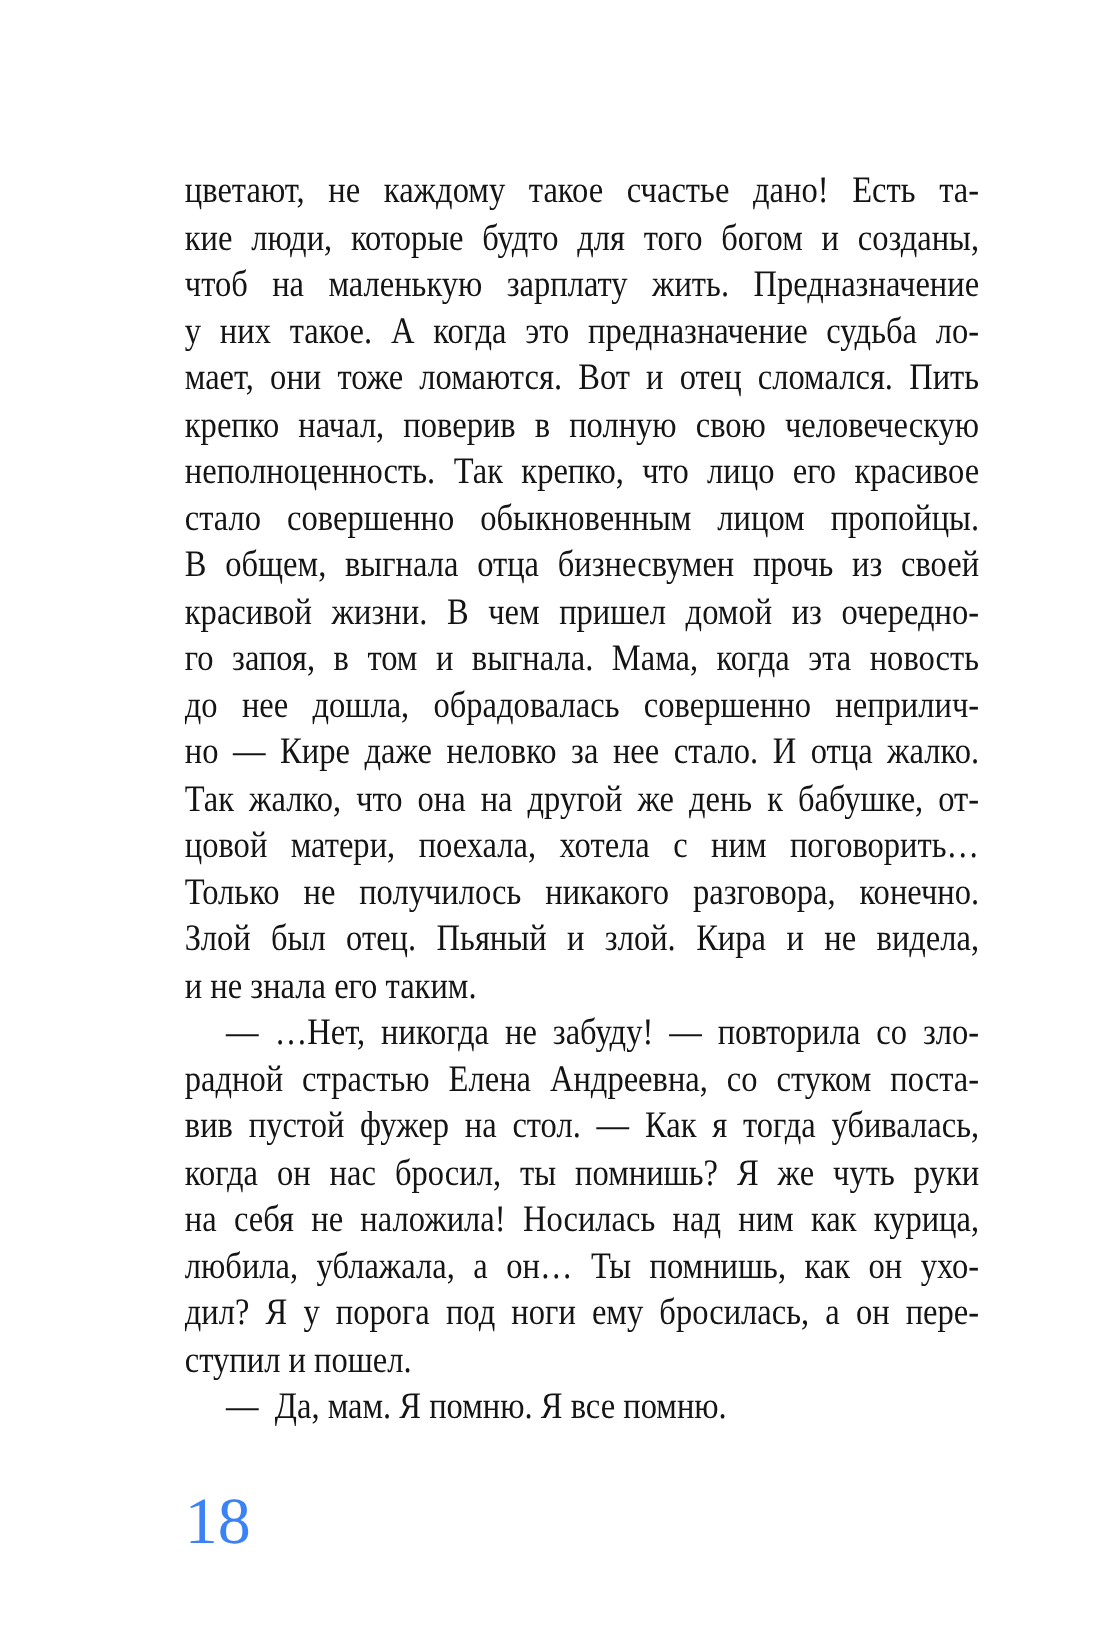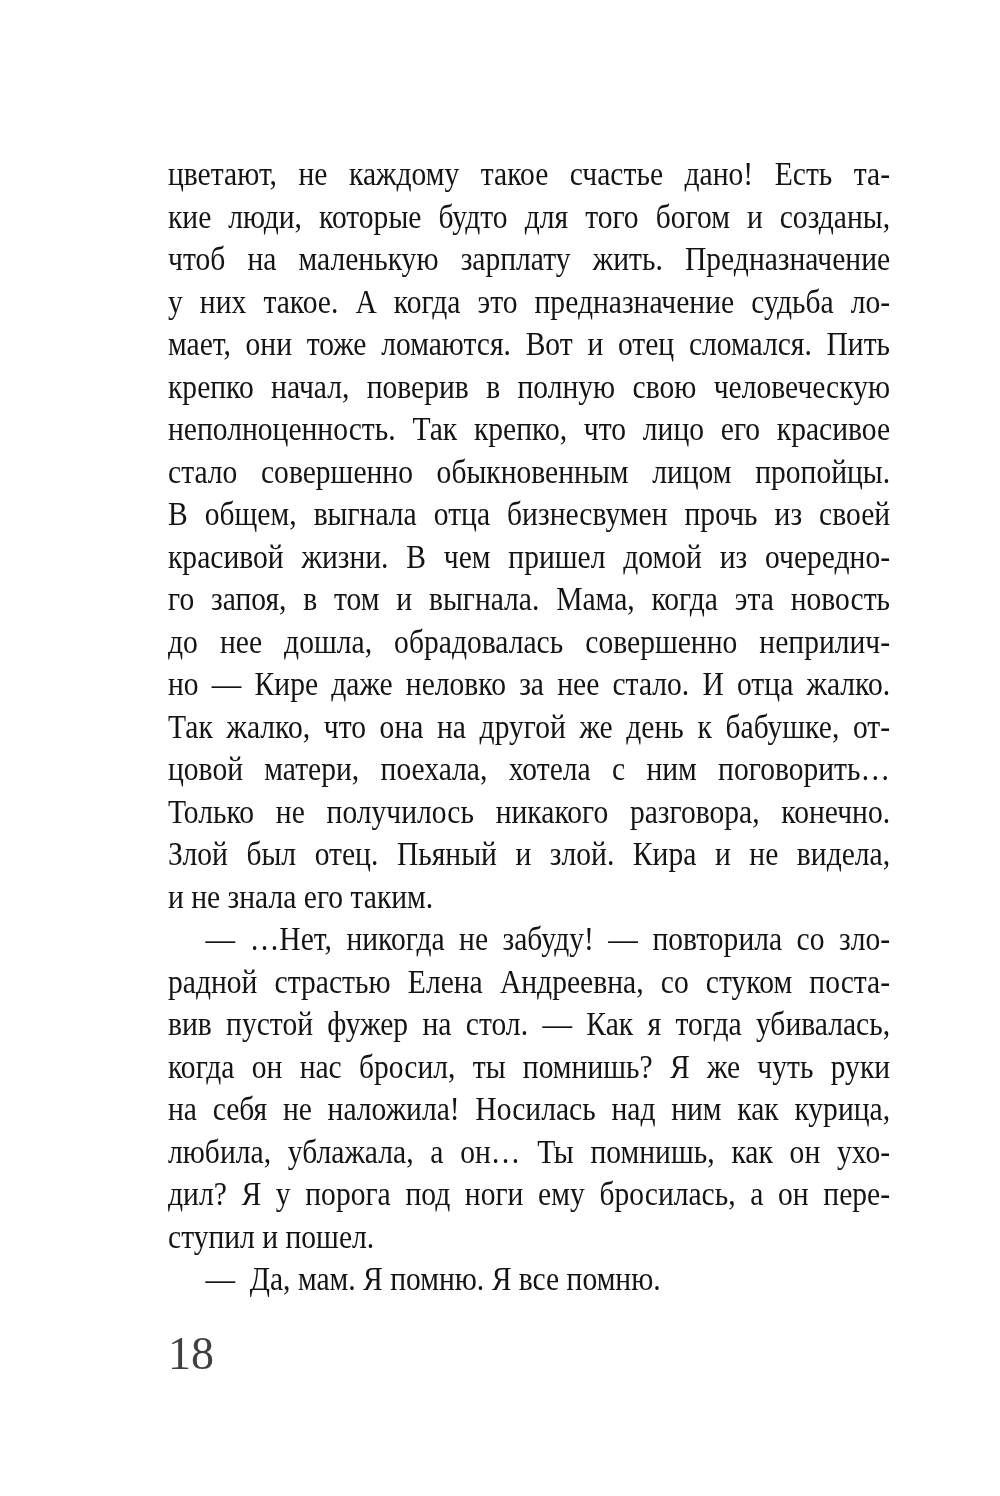--- a/index.html
+++ b/index.html
@@ -39,25 +39,25 @@
   .line.just {
     text-align: justify;
     text-align-last: justify;
   }
   .line.indent {
     padding-left: 43px;
   }
   .page-number {
     position: absolute;
     left: 168px;
-    top: 1331px;
+    top: 1360px;
     font-family: "Liberation Serif", serif;
-    font-size: 46px;
+    font-size: 60px;
     line-height: 46px;
-    color: #404040;
+    color: #3b82f6;
   }
 </style>
 </head>
 <body>
 
 <div class="book-page">
 
   <div class="text-block">
 
     <div class="para">

